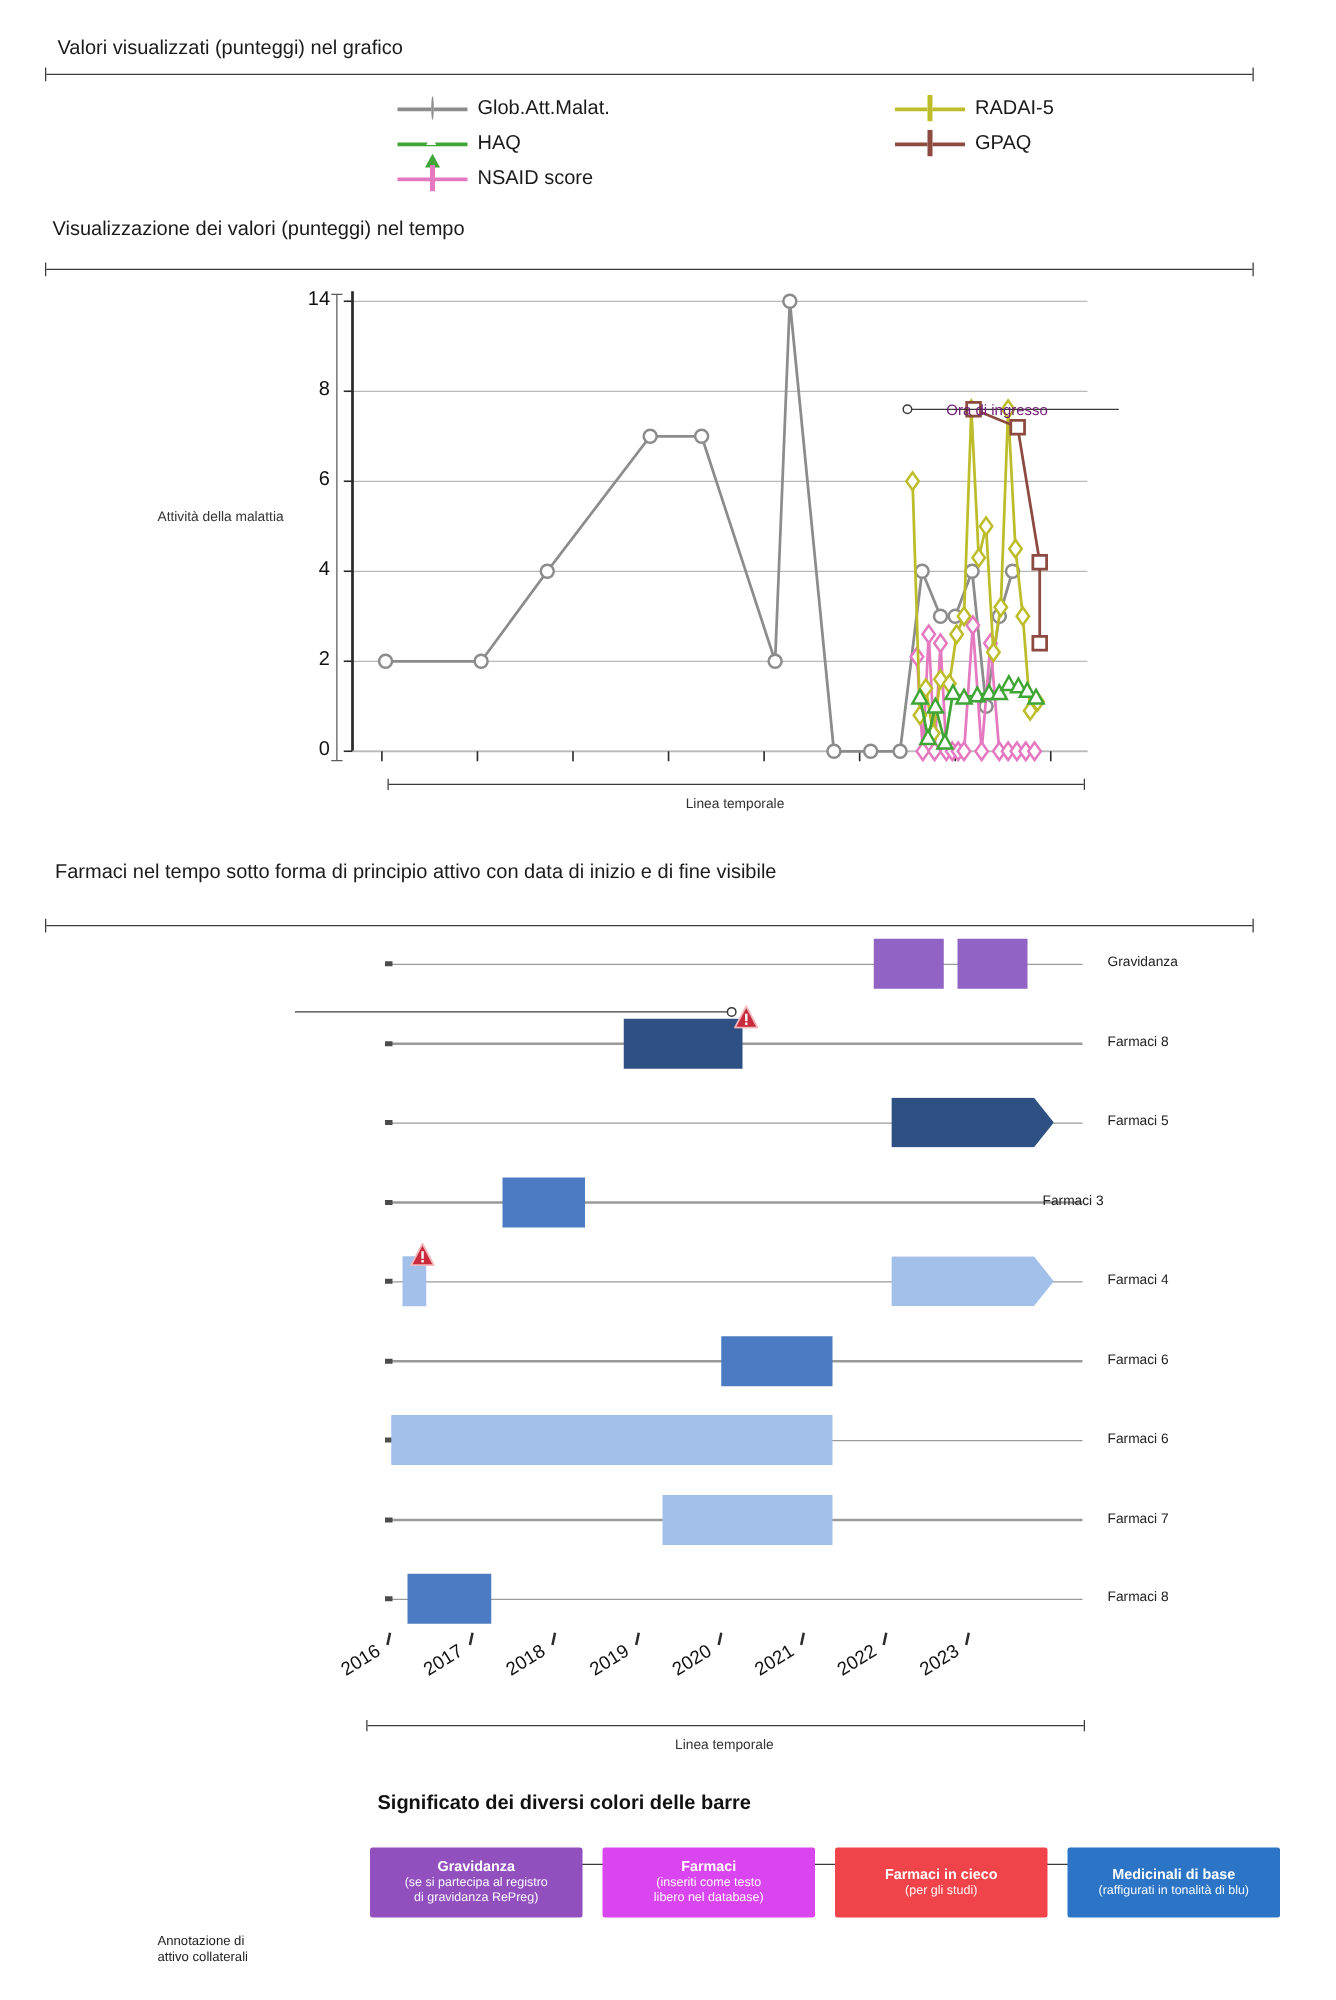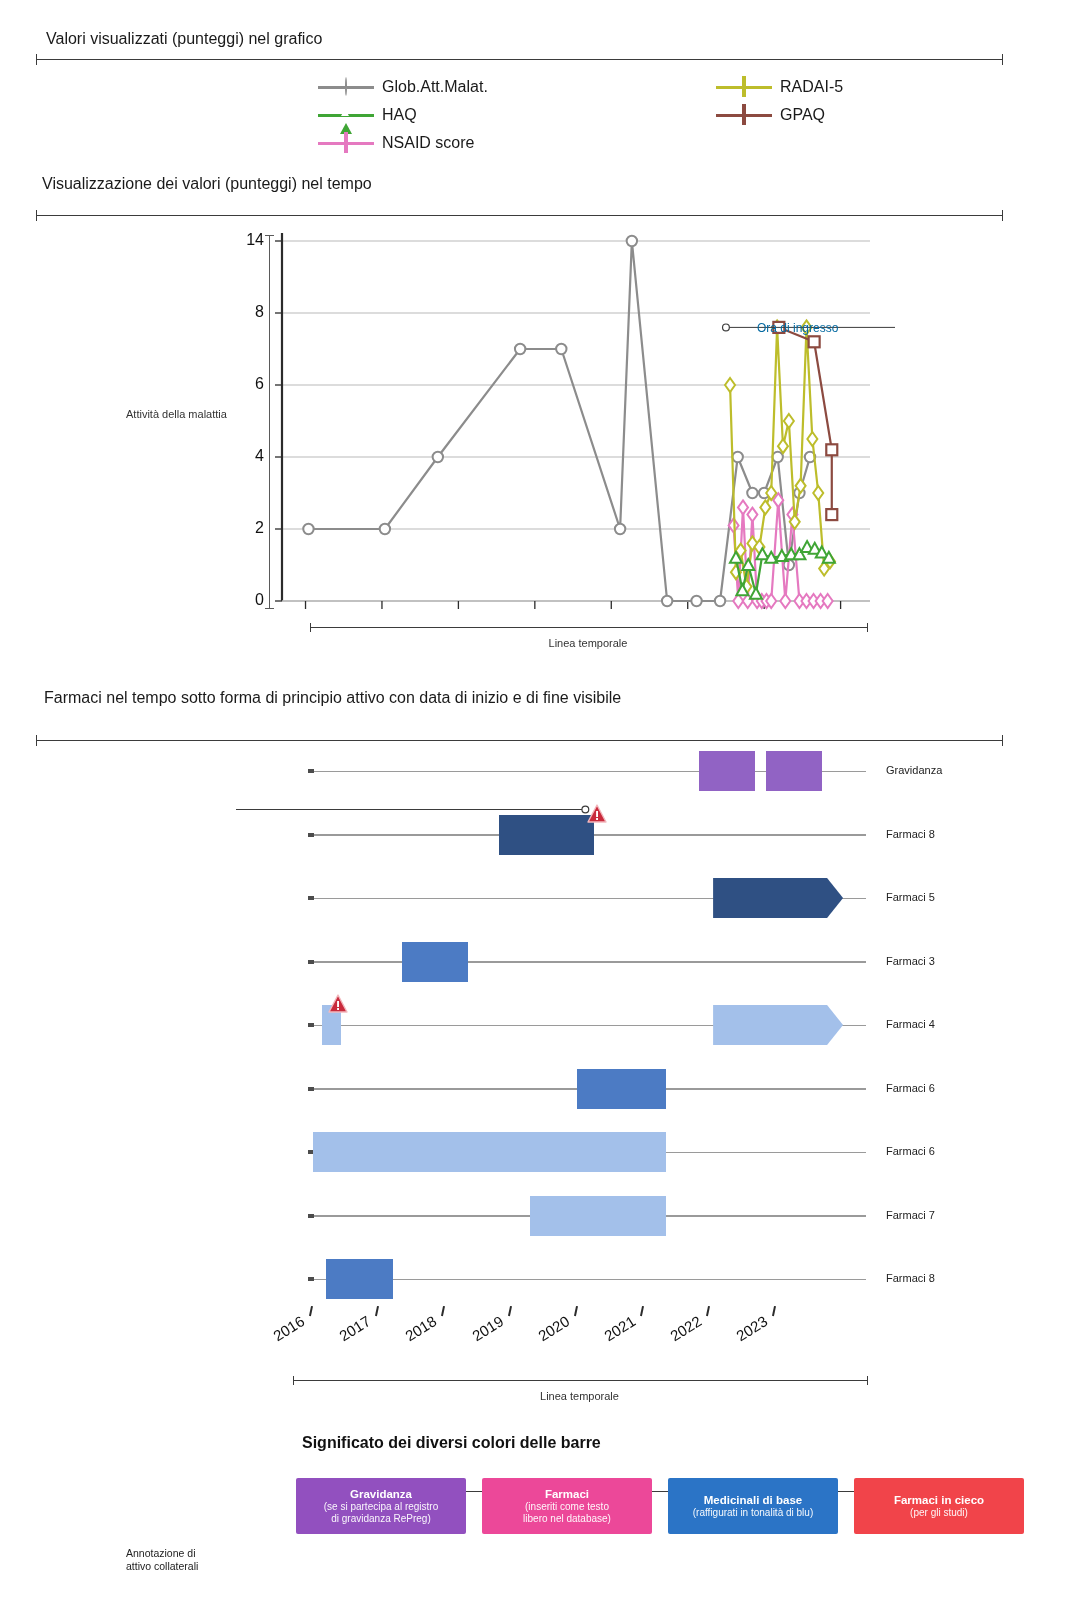--- a/index.html
+++ b/index.html
@@ -245,21 +245,21 @@
         <g>
           <line x1="443.94" y1="92.39999999999998" x2="613" y2="92.39999999999998" stroke="#3b3b3b" stroke-width="1"></line>
           <circle cx="443.94" cy="92.39999999999998" r="3.4" fill="#fff" stroke="#3b3b3b" stroke-width="1.2"></circle>
         </g>
       </svg>
     </div>
 
   <div class="abs axis-horiz" style="left:310px;top:398px;width:556px;"></div>
   <div class="abs tl-caption" style="left:310px;top:412px;width:556px;">Linea temporale</div>
 
-  <div class="abs" id="chart-annot" style="left: 757px; top: 96px; font-size: 12px; color: #0369a1; white-space: nowrap; text-align: center;">Ora di ingresso</div>
+  <div class="abs" id="chart-annot" style="left: 757px; top: 96px; font-size: 12px; color: #701a75; white-space: nowrap; text-align: center;">Ora di ingresso</div>
 </div>
 
 <div class="abs" style="left:44px;top:689px;">Farmaci nel tempo sotto forma di principio attivo con data di inizio e di fine visibile</div>
 <div class="abs sec-rule" style="left:36px;top:713px;width:965px;"></div>
 
 <div class="abs" id="meds" style="left:0px;top:742px;width:1069px;height:560px;">
 
   <div class="abs annot-text" style="left:126px;top:805px;">
     <div>Annotazione di</div>
     <div>attivo collaterali</div>
@@ -278,21 +278,21 @@
         <rect x="9.1" y="14" width="1.9" height="2" fill="#fff"></rect>
       </svg></div>
     <div class="abs med-label" style="left: 886px; top: 85.5px;">Farmaci 8</div>
     <div class="med-track" style="left: 310px; top: 155.5px; width: 556px;"></div>
     <div class="med-startcap" style="left: 308px; top: 154px;"></div>
     <div class="bar" style="left: 713.1px; top: 136px; width: 129.98px; height: 40px; background: rgb(47, 80, 131); clip-path: polygon(0px 0px, calc(100% - 16px) 0px, 100% 50%, calc(100% - 16px) 100%, 0px 100%);"></div>
     <div class="abs med-label" style="left: 886px; top: 149px;">Farmaci 5</div>
     <div class="med-track" style="left: 310px; top: 219px; width: 556px;"></div>
     <div class="med-startcap" style="left: 308px; top: 217.5px;"></div>
     <div class="bar" style="left: 401.74px; top: 199.5px; width: 66.72px; height: 40px; background: rgb(76, 123, 196);"></div>
-    <div class="abs med-label" style="left: 886px; top: 212.5px;">Farmaci 3</div>
+    <div class="abs med-label" style="left: 834px; top: 212.5px;">Farmaci 3</div>
     <div class="med-track" style="left: 310px; top: 282.5px; width: 556px;"></div>
     <div class="med-startcap" style="left: 308px; top: 281px;"></div>
     <div class="bar" style="left: 322.232px; top: 263px; width: 18.348px; height: 40px; background: rgb(163, 192, 234);"></div>
     <div class="bar" style="left: 713.1px; top: 263px; width: 129.98px; height: 40px; background: rgb(163, 192, 234); clip-path: polygon(0px 0px, calc(100% - 16px) 0px, 100% 50%, calc(100% - 16px) 100%, 0px 100%);"></div>
     <div class="abs" style="left: 327.688px; top: 252px;"><svg width="20" height="19" viewBox="0 0 20 19">
         <path d="M10 1 L19 18 L1 18 Z" fill="#c92a3c" stroke="#f2b8bd" stroke-width="1.4" stroke-linejoin="round"></path>
         <rect x="9.1" y="7" width="1.9" height="6" fill="#fff"></rect>
         <rect x="9.1" y="14" width="1.9" height="2" fill="#fff"></rect>
       </svg></div>
     <div class="abs med-label" style="left: 886px; top: 276px;">Farmaci 4</div>
@@ -342,26 +342,26 @@
 <div class="abs tl-caption" style="left:293px;top:1390px;width:573px;">Linea temporale</div>
 
 <div class="abs" style="left:302px;top:1434px;font-size:16px;font-weight:bold;color:#111;white-space:nowrap;">Significato dei diversi colori delle barre</div>
 <div class="abs sec-rule" style="left:296px;top:1453px;width:705px;"></div>
 <div class="abs clegend" id="color-legend" style="left:296px;top:1478px;">
     <div class="cbox" style="background: rgb(146, 80, 191);">
       <div class="t1">Gravidanza</div>
       <div class="t2">(se si partecipa al registro</div>
       <div class="t2">di gravidanza RePreg)</div>
     </div>
-    <div class="cbox" style="background: #ec4899;">
+    <div class="cbox" style="background: #d946ef;">
       <div class="t1">Farmaci</div>
       <div class="t2">(inseriti come testo</div>
       <div class="t2">libero nel database)</div>
     </div>
+    <div class="cbox" style="background: rgb(241, 68, 74);">
+      <div class="t1">Farmaci in cieco</div>
+      <div class="t2">(per gli studi)</div>
+    </div>
     <div class="cbox" style="background: rgb(43, 116, 198);">
       <div class="t1">Medicinali di base</div>
       <div class="t2">(raffigurati in tonalità di blu)</div>
     </div>
-    <div class="cbox" style="background: rgb(241, 68, 74);">
-      <div class="t1">Farmaci in cieco</div>
-      <div class="t2">(per gli studi)</div>
-    </div>
   </div>
 
 </body></html>

